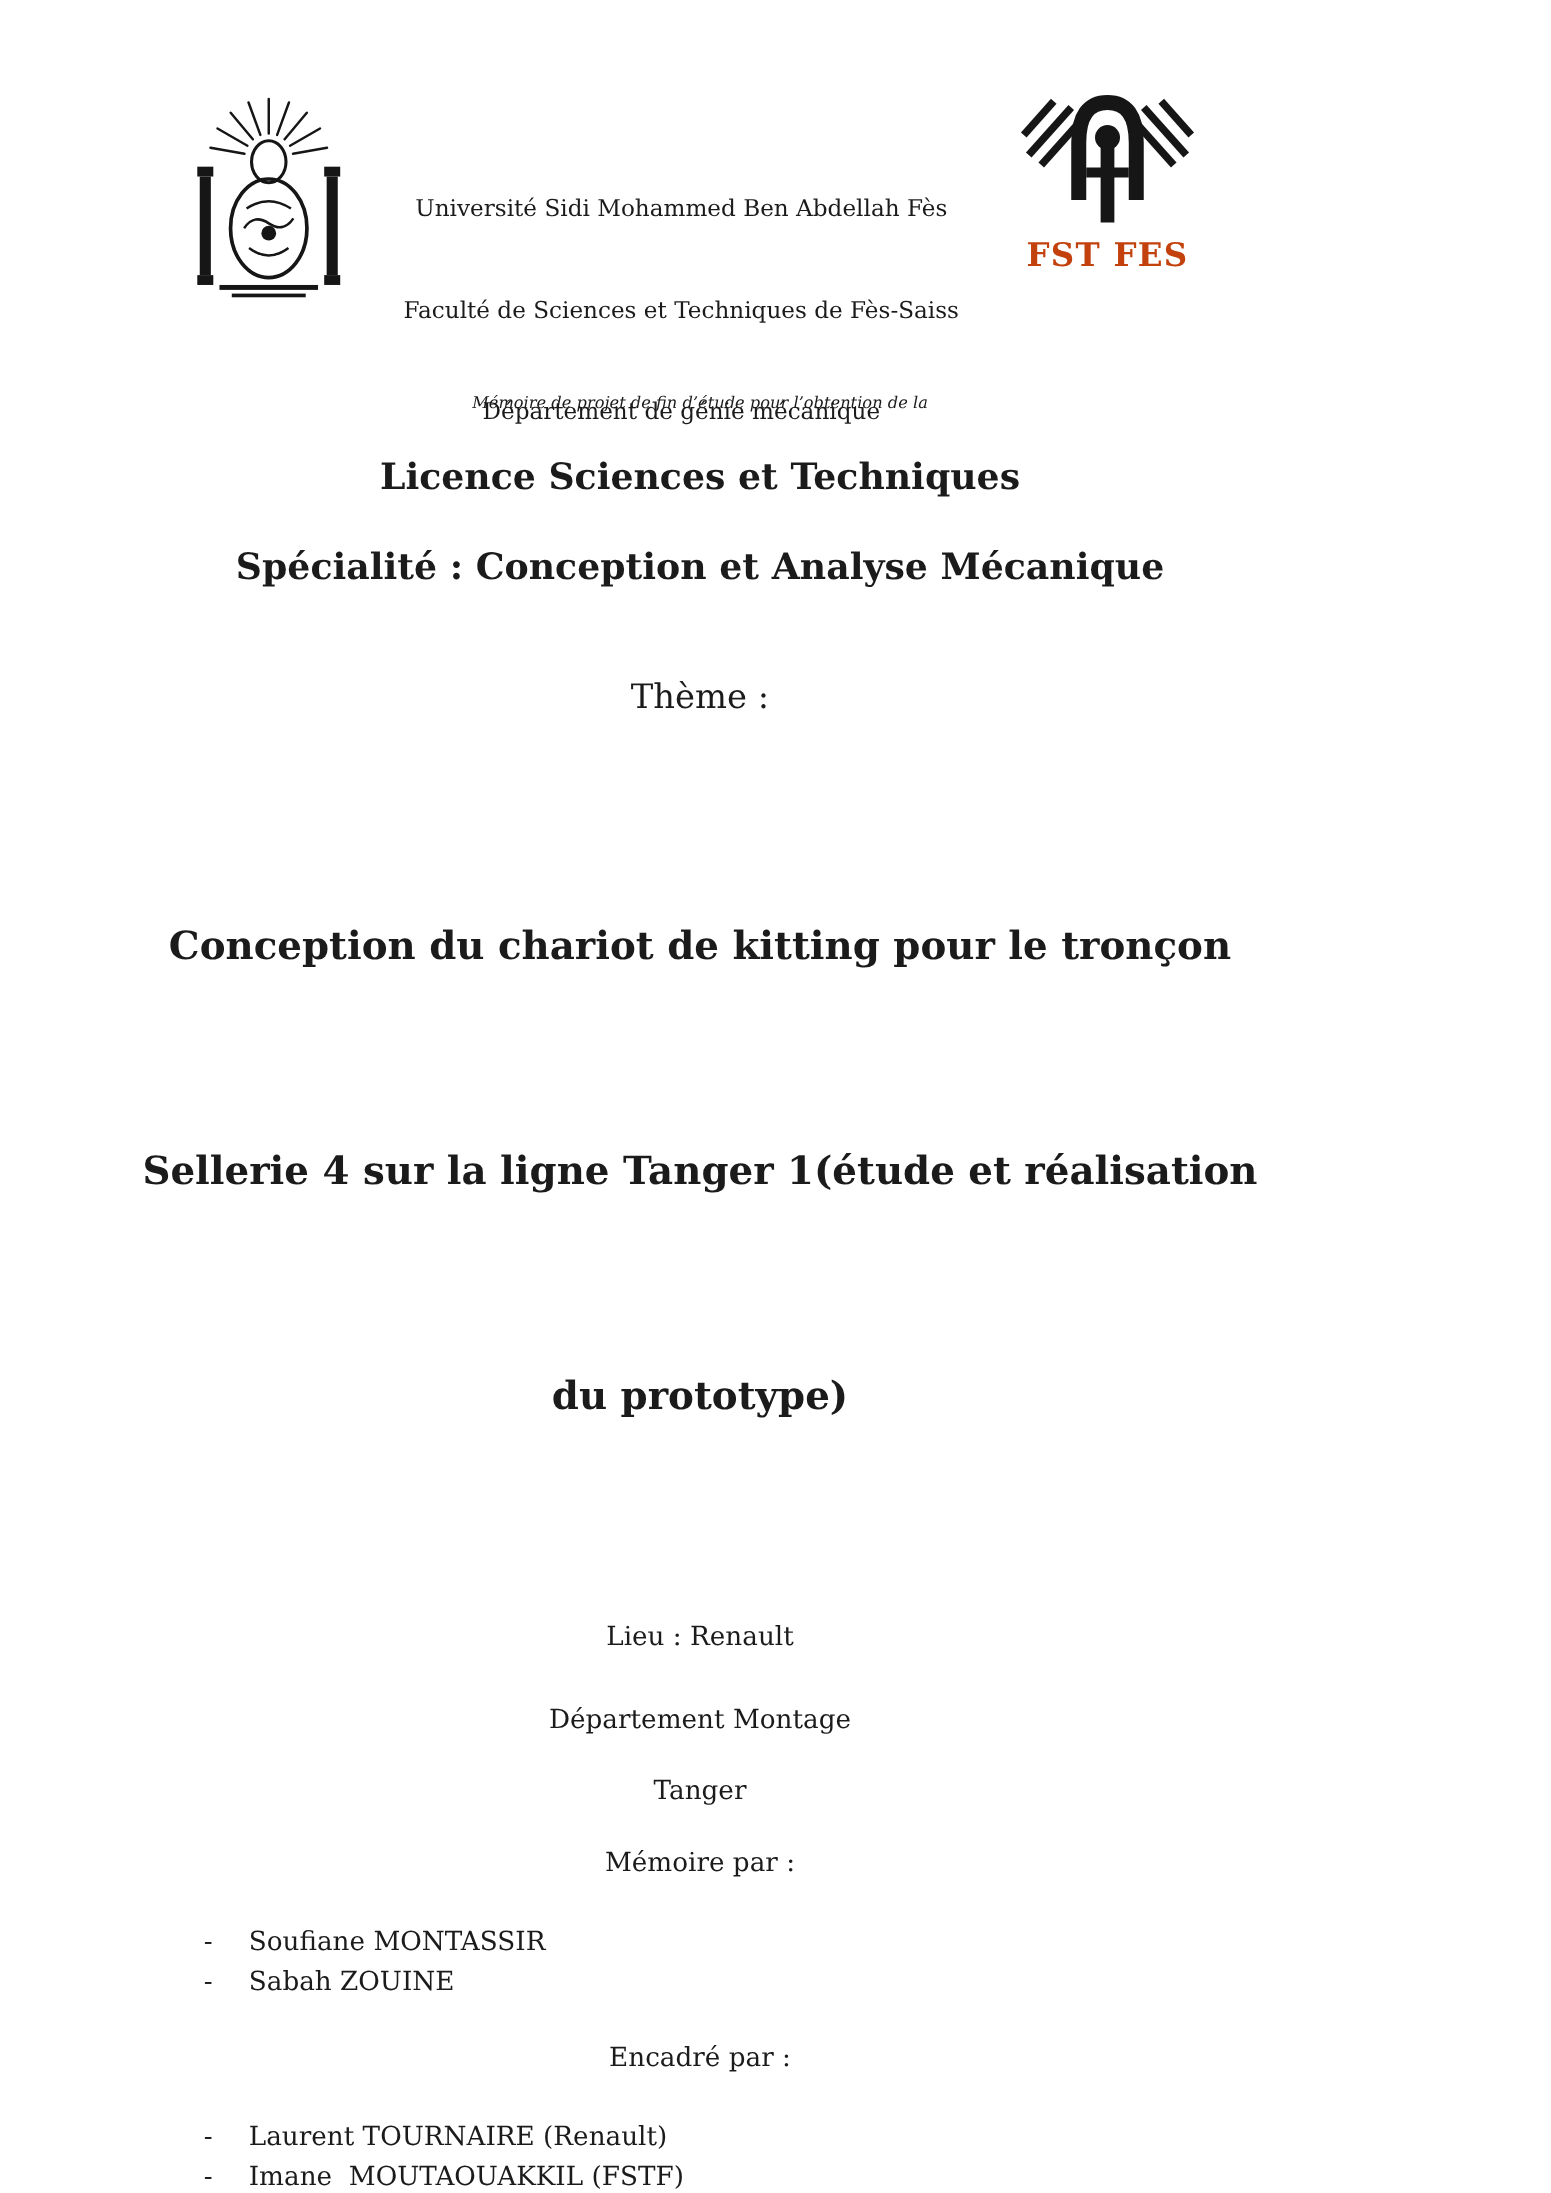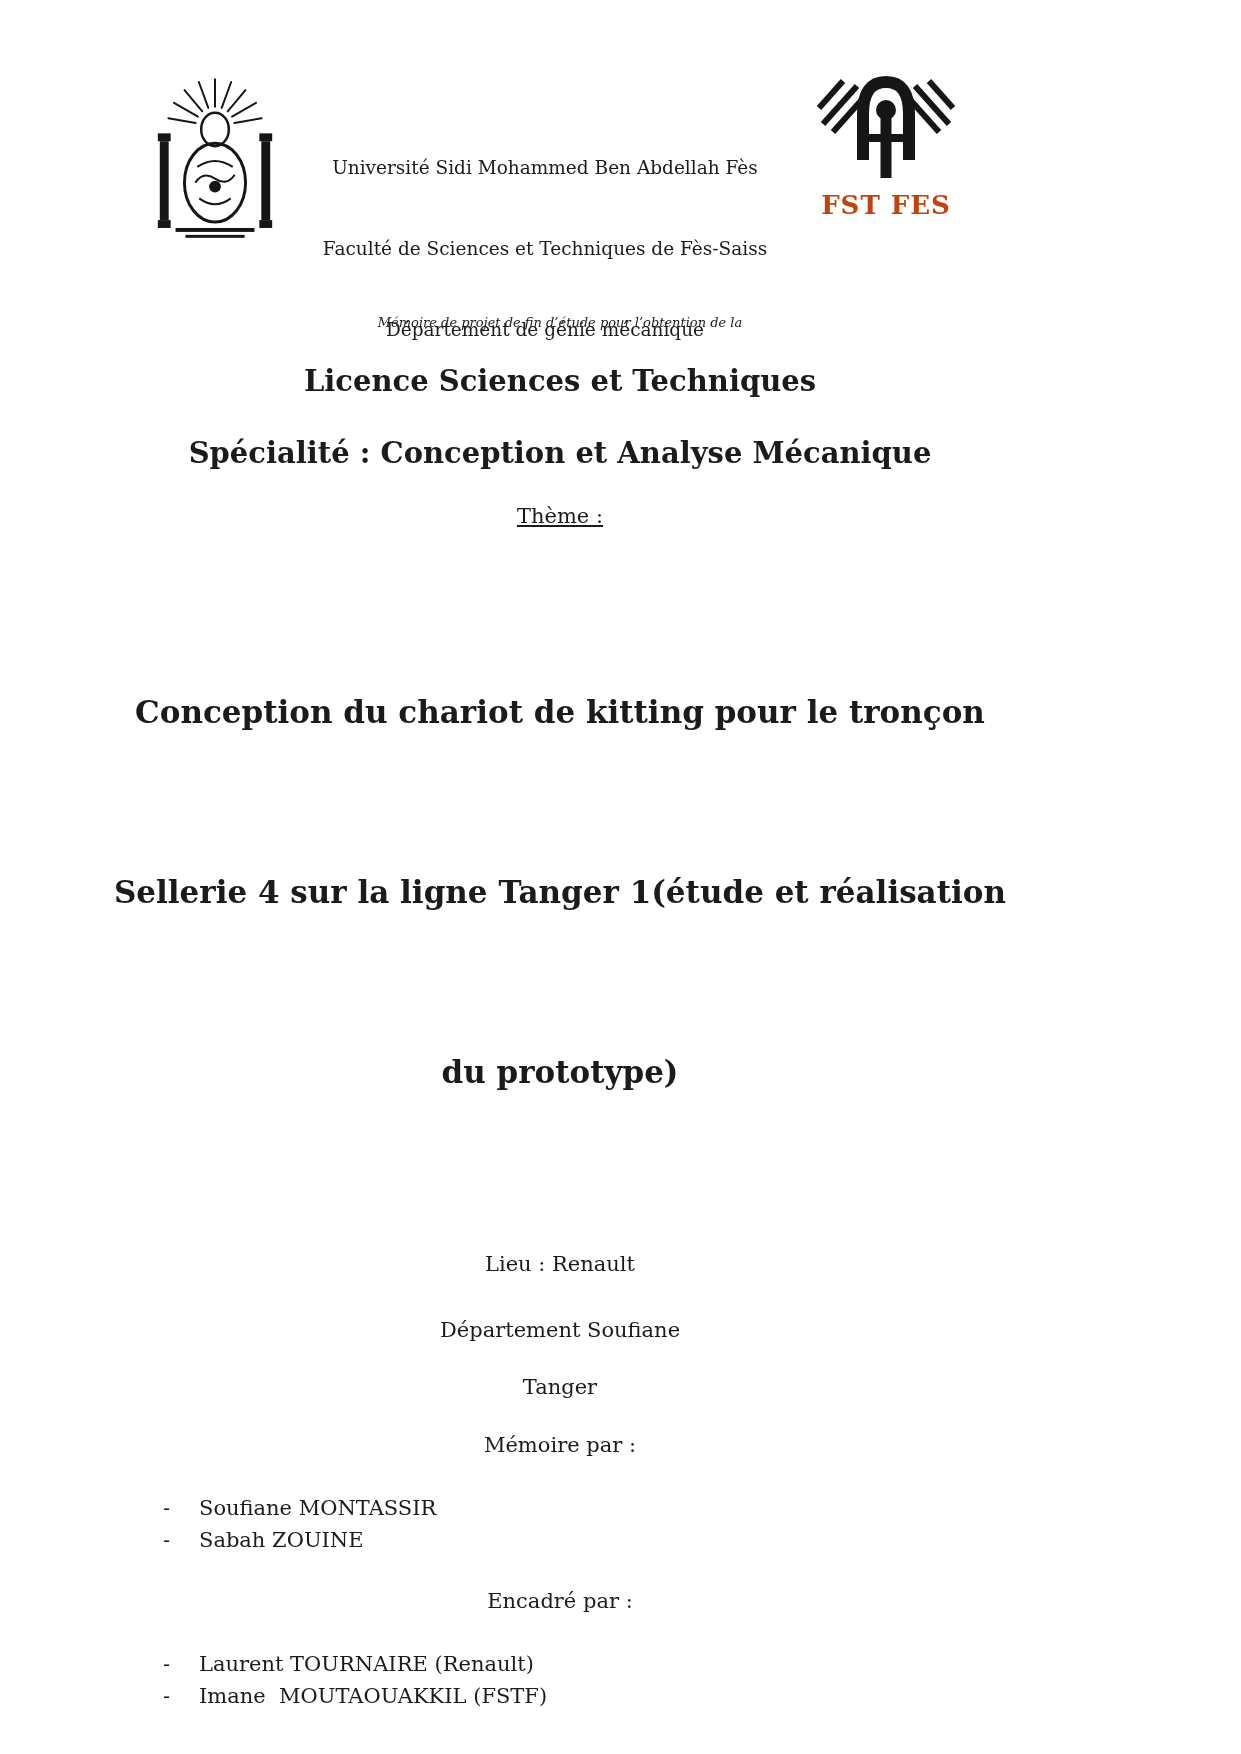--- a/index.html
+++ b/index.html
@@ -32,21 +32,21 @@
   .main {
     position: relative;
     margin-left: 95px;
     width: 930px;
   }
   .centered { text-align: center; white-space: pre-wrap; }
 
   .intro       { margin: 53px 0 0 0; font-size: 13px; font-style: italic; }
   .degree      { margin: 34px 0 0 0; font-size: 29px; font-weight: bold; }
   .specialty   { margin: 38px 0 0 0; font-size: 29px; font-weight: bold; }
-  .theme-label { margin: 34px 0 0 0; font-size: 21px; text-decoration: underline; }
+  .theme-label { margin: 72px 0 0 0; font-size: 27px; }
   .main-title  {
     margin: 34px 0 0 0;
     font-size: 31px; font-weight: bold; line-height: 60px;
   }
   .lieu   { margin: 30px 0 0 0; font-size: 21px; }
   .dept   { margin: 42px 0 0 0; font-size: 21px; }
   .city   { margin: 33px 0 0 0; font-size: 21px; }
   .label  { margin: 34px 0 0 0; font-size: 21px; }
 
   .dash-list {
@@ -133,21 +133,21 @@
     <p class="theme-label centered">Thème :</p>
 
     <div class="main-title centered">
       <div>Conception du chariot de kitting pour le tronçon</div>
       <div>Sellerie 4 sur la ligne Tanger 1(étude et réalisation</div>
       <div>du prototype)</div>
     </div>
 
     <p class="lieu centered">Lieu : Renault</p>
 
-    <p class="dept centered">Département Soufiane</p>
+    <p class="dept centered">Département Montage</p>
 
     <p class="city centered">Tanger</p>
 
     <p class="label centered">Mémoire par :</p>
 
     <ul class="dash-list">
       <li class="dash-item">
         <span class="dash">-</span>
         <span>Soufiane MONTASSIR</span>
       </li>

